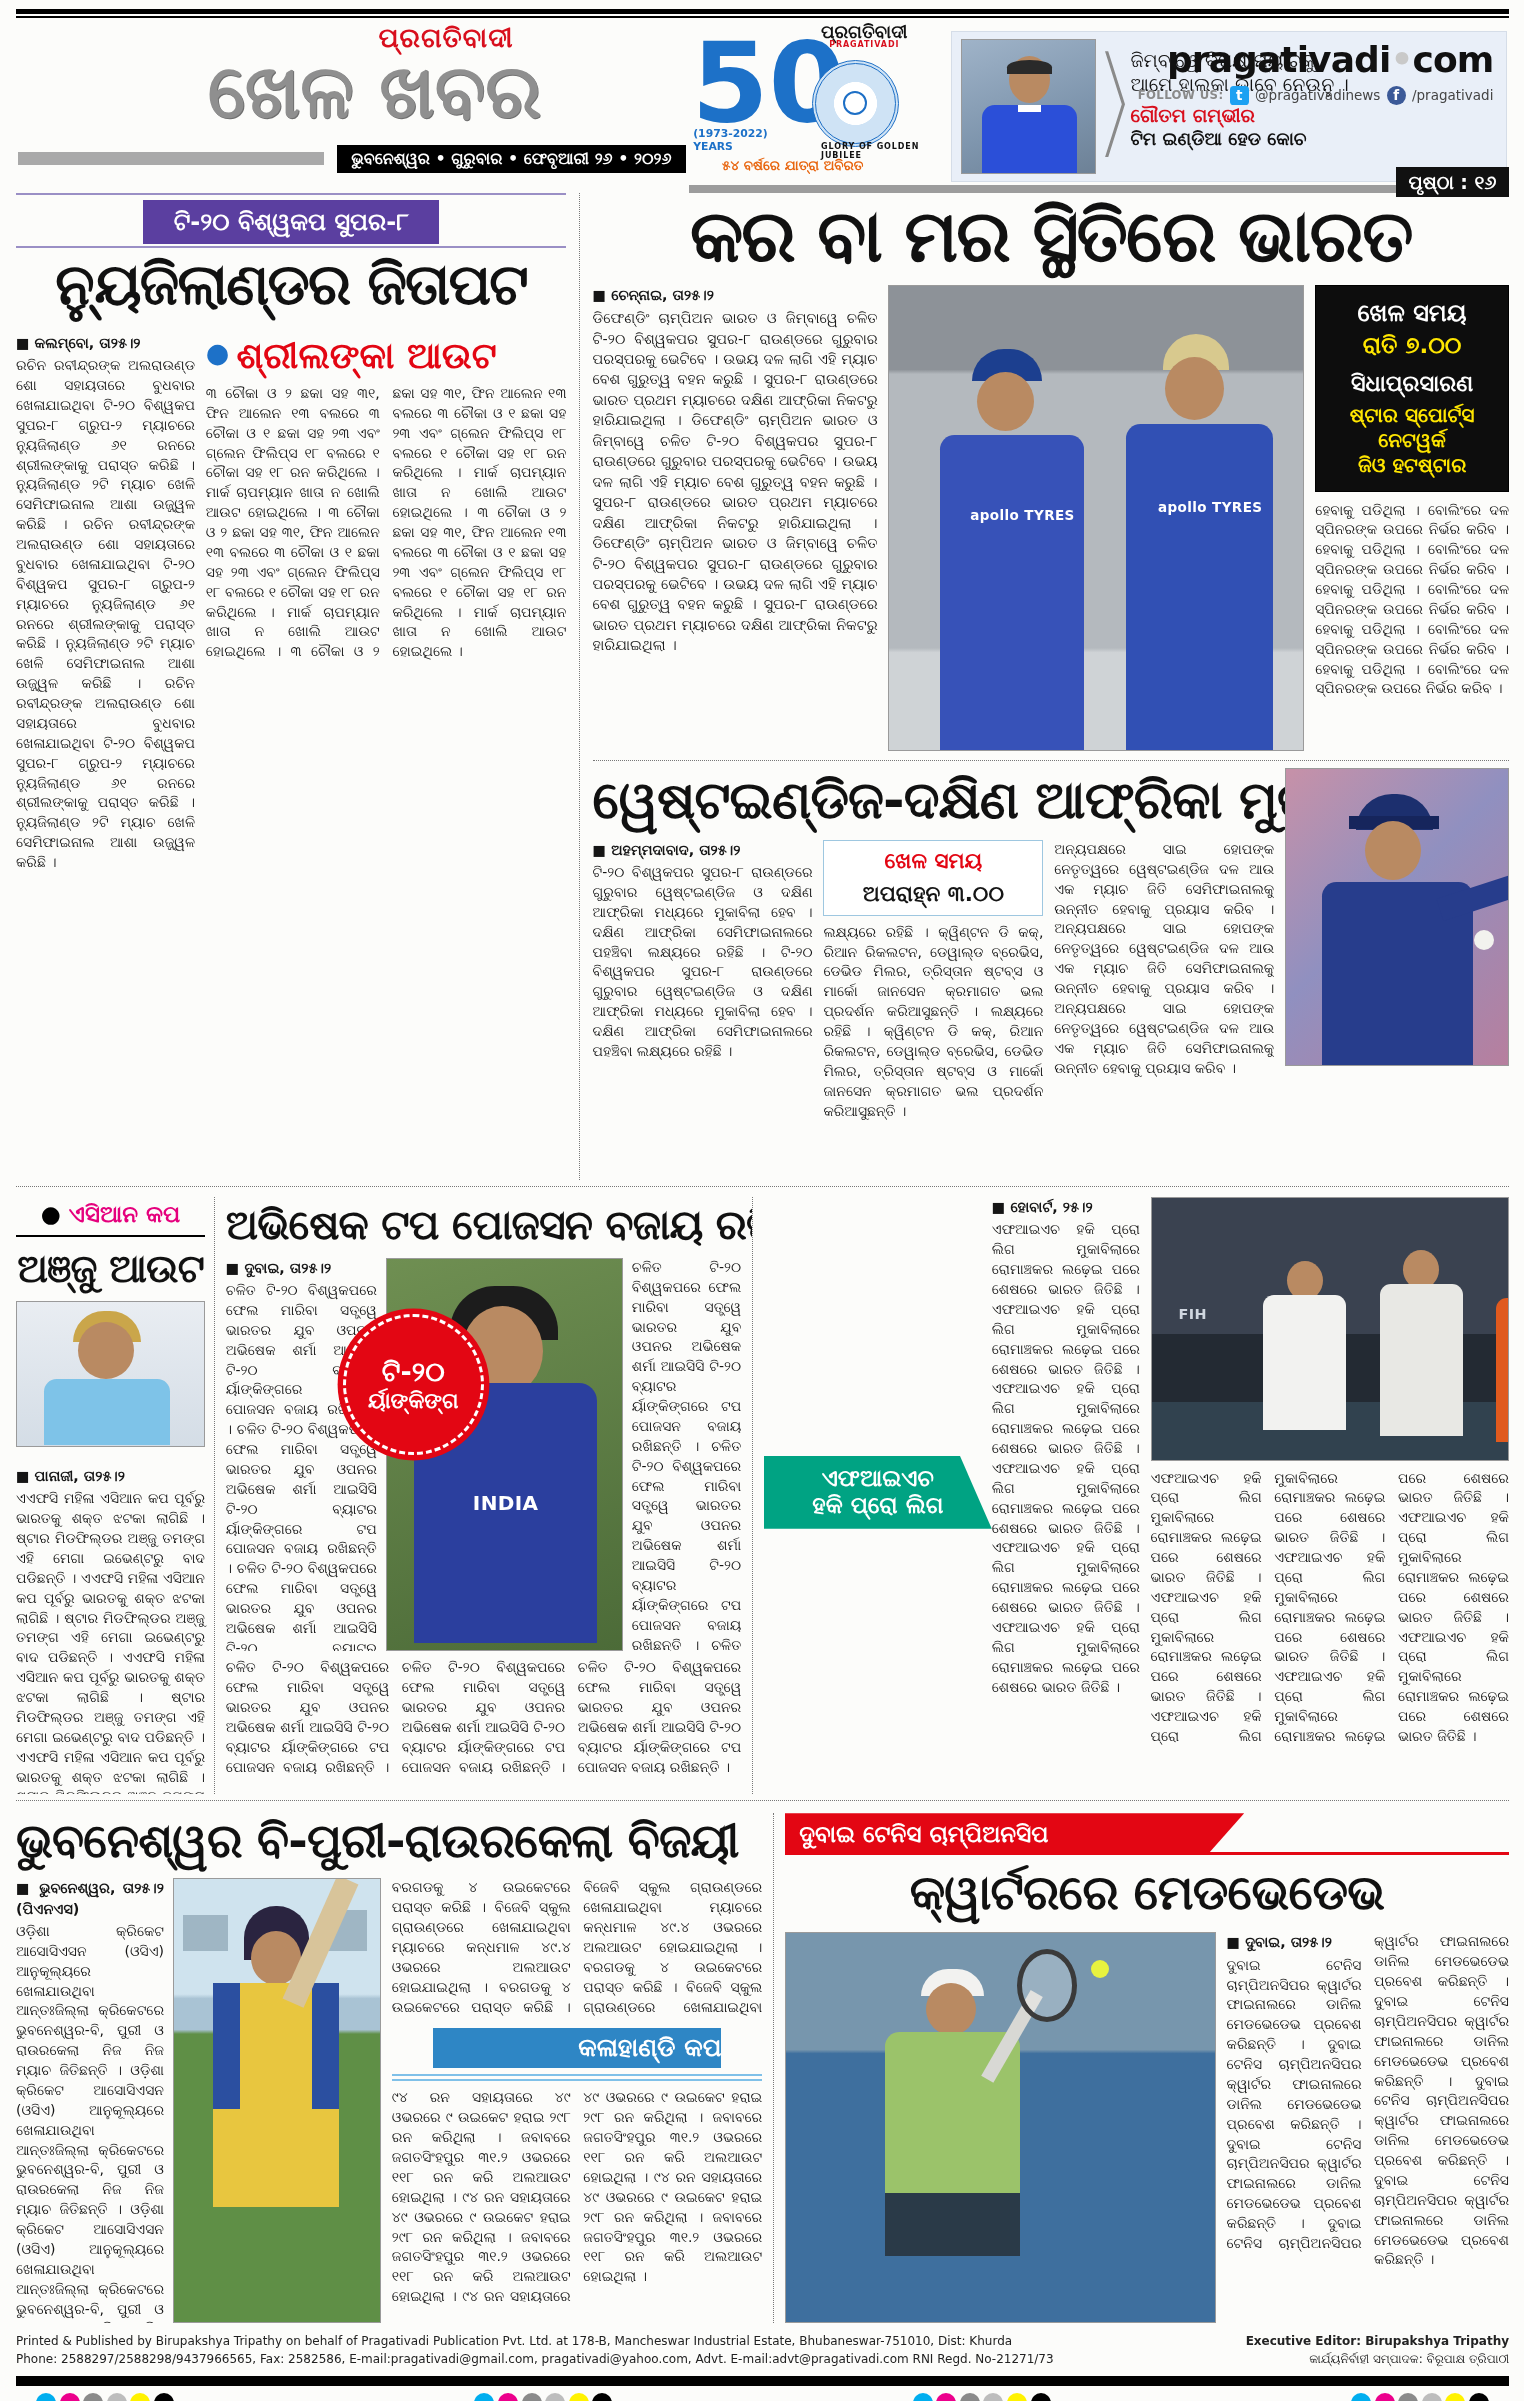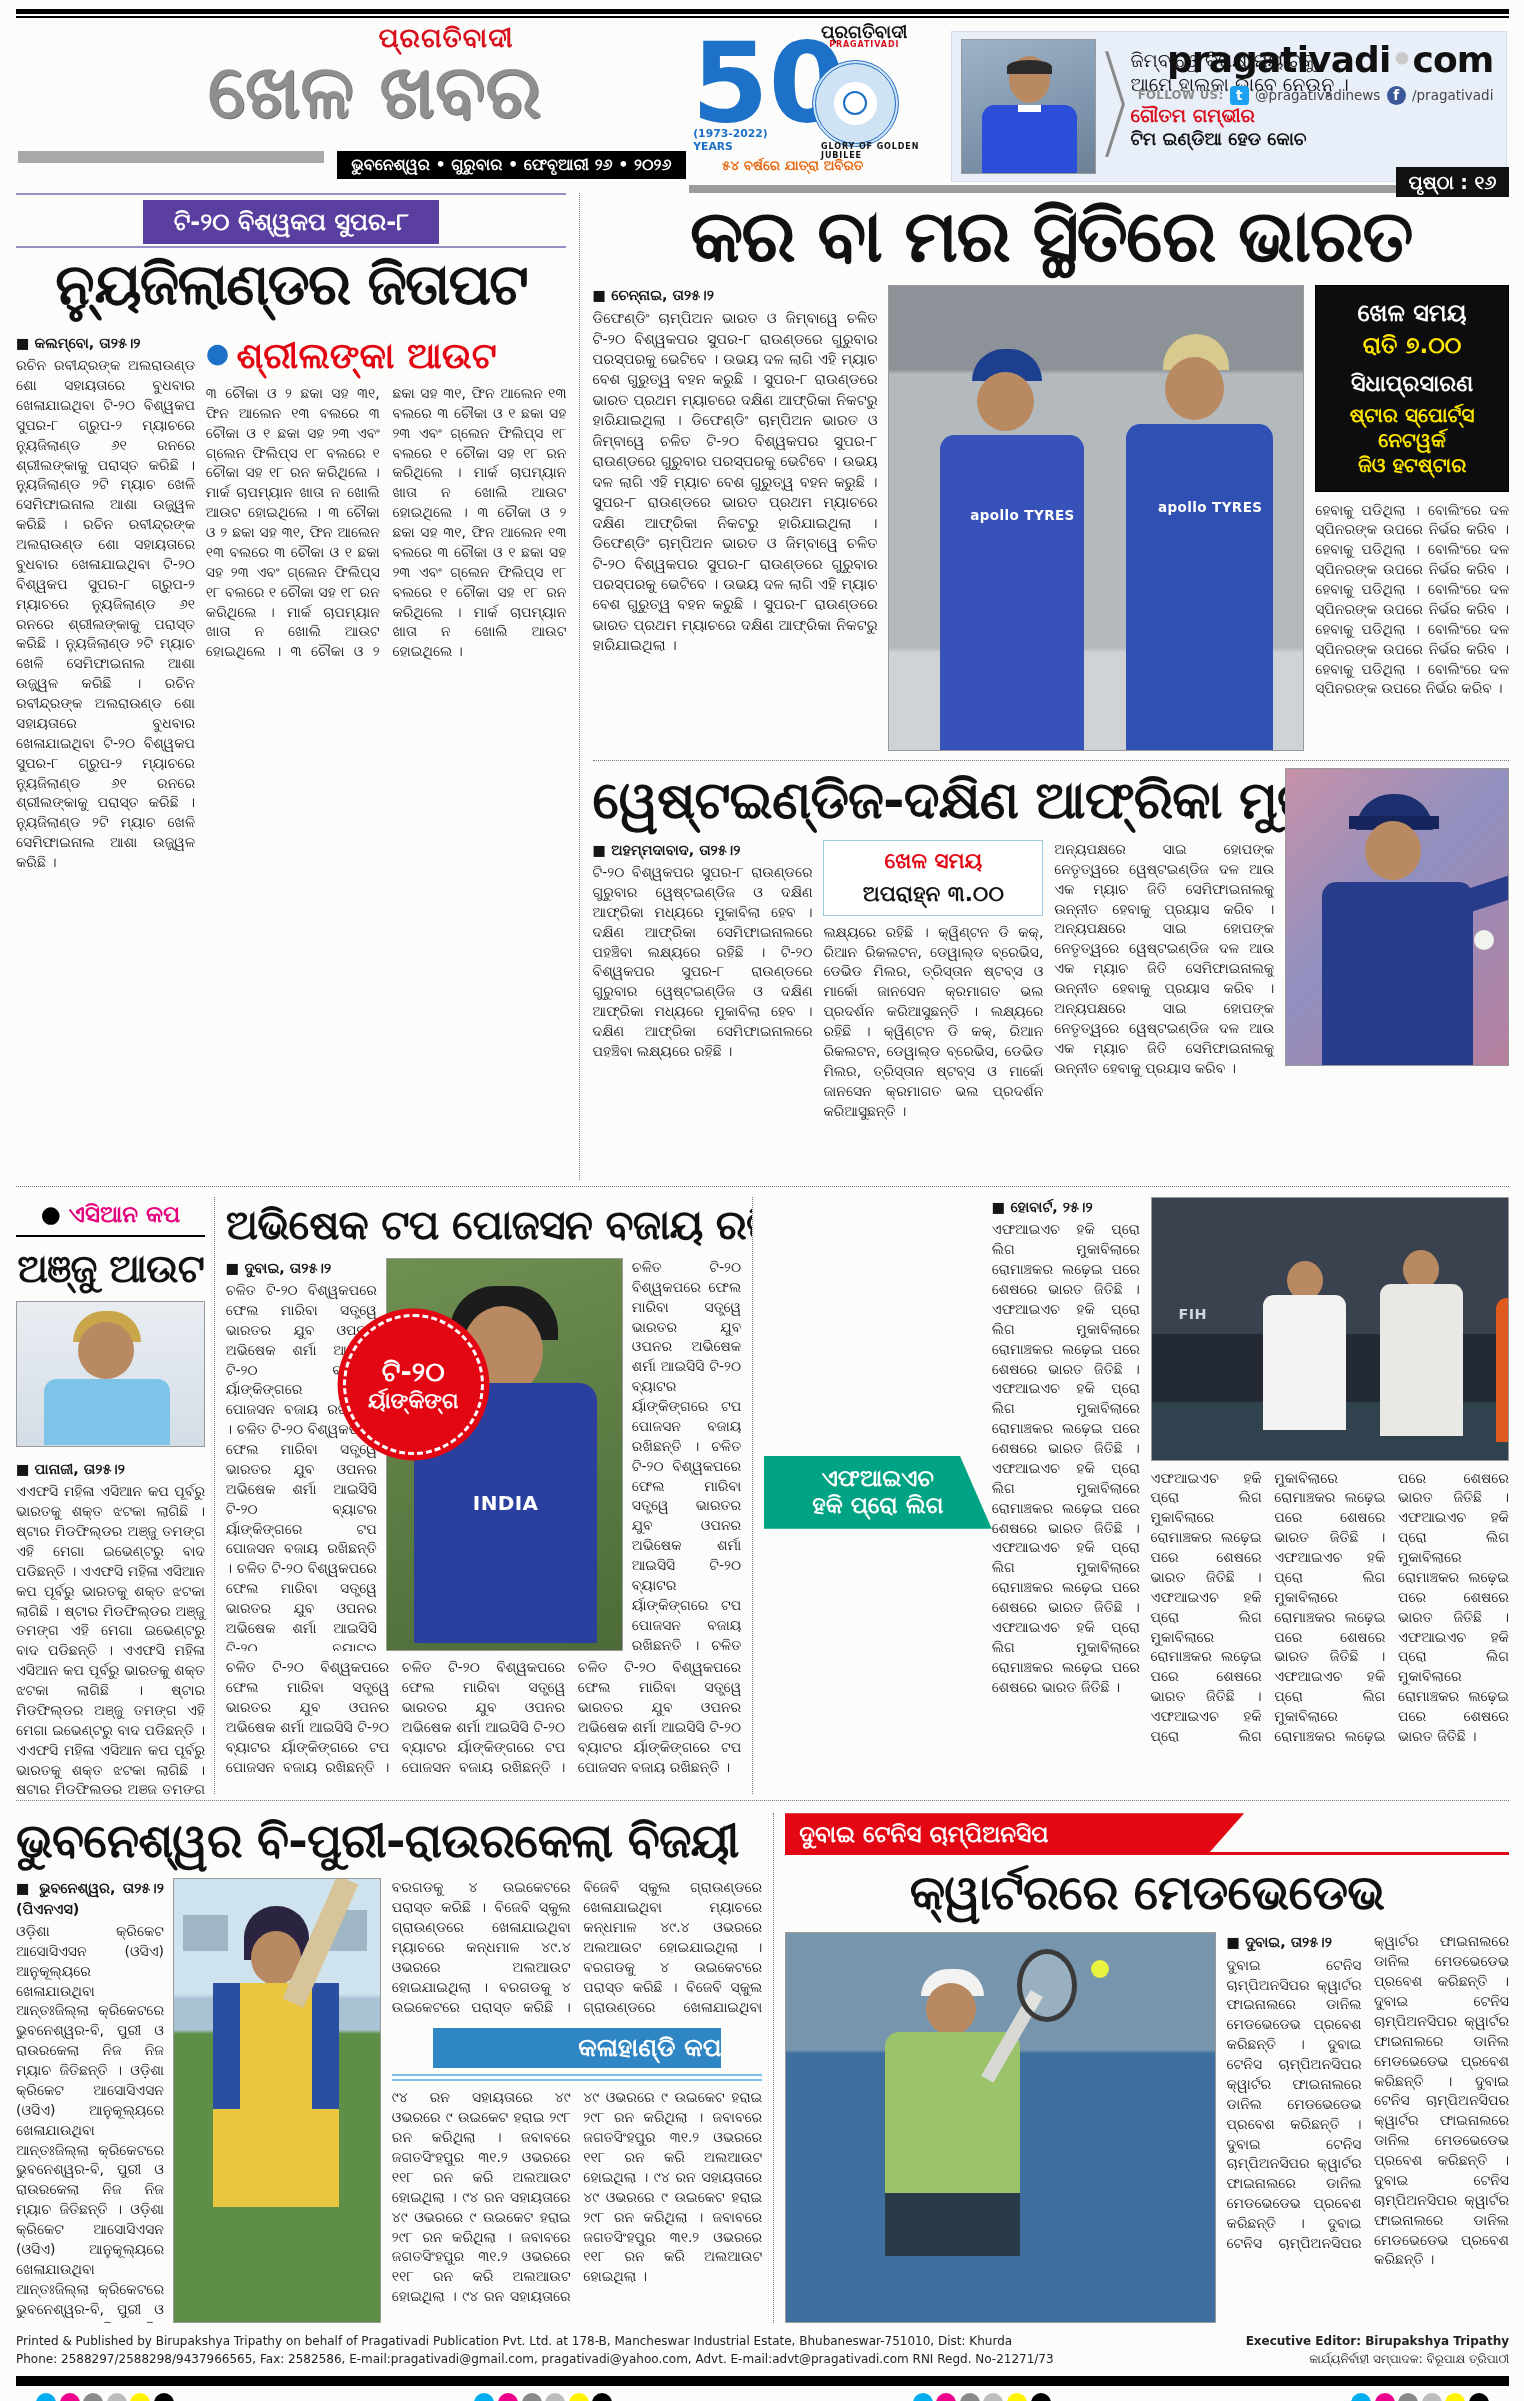--- a/index.html
+++ b/index.html
@@ -9,21 +9,21 @@
   .rnd{border-radius:50%}
 
   
   .rule-a{height:4.5px;background:#000;margin:9px 16px 0}
   .rule-b{height:1.8px;background:#000;margin:2.7px 16px 0}
   .mast{display:flex;padding:3.6px 18px 0;height:160px;position:relative}
   .brand{width:668px;position:relative}
   .brand-top{color:#d80f1d;font-weight:800;font-size:27px;text-align:center;padding-left:188px;letter-spacing:0.9px}
   .brand-main{color:#8f8f8f;font-weight:800;font-size:74px;line-height:1;text-align:center;padding-left:45px;
               text-shadow:0.9px 0.9px 0 #6f6f6f}
-  .brand-bot{display:flex;margin-top:23px}
+  .brand-bot{display:flex;align-items:center;margin-top:17px}
   .brand-bar{flex:1;height:12.6px;background:#a9a9a9;margin-right:12.6px}
   .date-bar{background:#000;color:#fff;font-size:16px;font-weight:700;padding:4.5px 14.4px;white-space:nowrap}
   .jub{width:265px;position:relative;height:154px}
   .jub-brand{position:absolute;left:135px;top:1.8px;text-align:center;line-height:1}
   .jub-brand .o{display:block;font-weight:800;font-size:18px;color:#111}
   .jub-brand .e{display:block;font-weight:700;font-size:8px;color:#d80f1d;letter-spacing:0.9px}
   .j5{position:absolute;left:5.4px;top:5.4px;font-size:111px;font-weight:800;color:#1d71c8;line-height:1}
   .emb{position:absolute;left:126px;top:38px;width:79px;height:79px;border-radius:50%;border:4.5px double #1d6fc6;
        background:radial-gradient(circle,#ffffff 0 38%,#cfe3f5 39% 100%)}
   .emb:after{content:"";position:absolute;left:27px;top:27px;width:20px;height:20px;border-radius:50%;border:2.7px solid #1d6fc6}
@@ -97,21 +97,21 @@
 
   
   .b3{display:grid;grid-template-columns:199px 538px 1fr;margin:0 16px;height:597px;overflow:hidden;padding-top:5.4px}
   .b3a{border-right:1.8px dotted #777;padding-right:9px;overflow:hidden}
   .b3b{border-right:1.8px dotted #777;padding:0 10.8px;overflow:hidden;display:flex;flex-direction:column}
   .b3c{padding-left:10.8px;overflow:hidden;display:flex;flex-direction:row}
   .sec-head{font-weight:800;font-size:23px;color:#e5007d;border-bottom:2.7px solid #000;padding:3.6px 0 7.2px;text-align:center}
   .sec-head .bdot{color:#000}
   .h-anju{font-size:39px;font-weight:800;text-align:center;letter-spacing:-0.9px;margin:9px 0}
   .anph{height:144px;background:linear-gradient(180deg,#e9edf2,#d4dde6)}
-  .anju-body{margin-top:12px}
+  .anju-body{margin-top:19px}
   .h-ab{font-size:41px;font-weight:800;letter-spacing:-0.9px;margin:3.6px 0 9px;white-space:nowrap}
   .ab-row{display:flex;height:393px;overflow:hidden;position:relative}
   .ab-c1{width:151px;flex:none;margin-right:9px}
   .abph{width:235px;flex:none;background:linear-gradient(160deg,#6f8f52,#4c6b38)}
   .ab-c2{flex:1;margin-left:9px}
   .badge{position:absolute;left:117px;top:56px;width:135px;height:135px;border-radius:50%;background:#e30613;
          border:3.6px dashed #fff;box-shadow:0 0 0 5.4px #e30613;display:flex;flex-direction:column;align-items:center;justify-content:center}
   .badge .l1{color:#fff;font-weight:800;font-size:27px}
   .badge .l2{color:#fff;font-weight:800;font-size:21.5px}
   .ab-strip{flex:1;columns:3;column-gap:12.6px;overflow:hidden;margin-top:7.2px}

